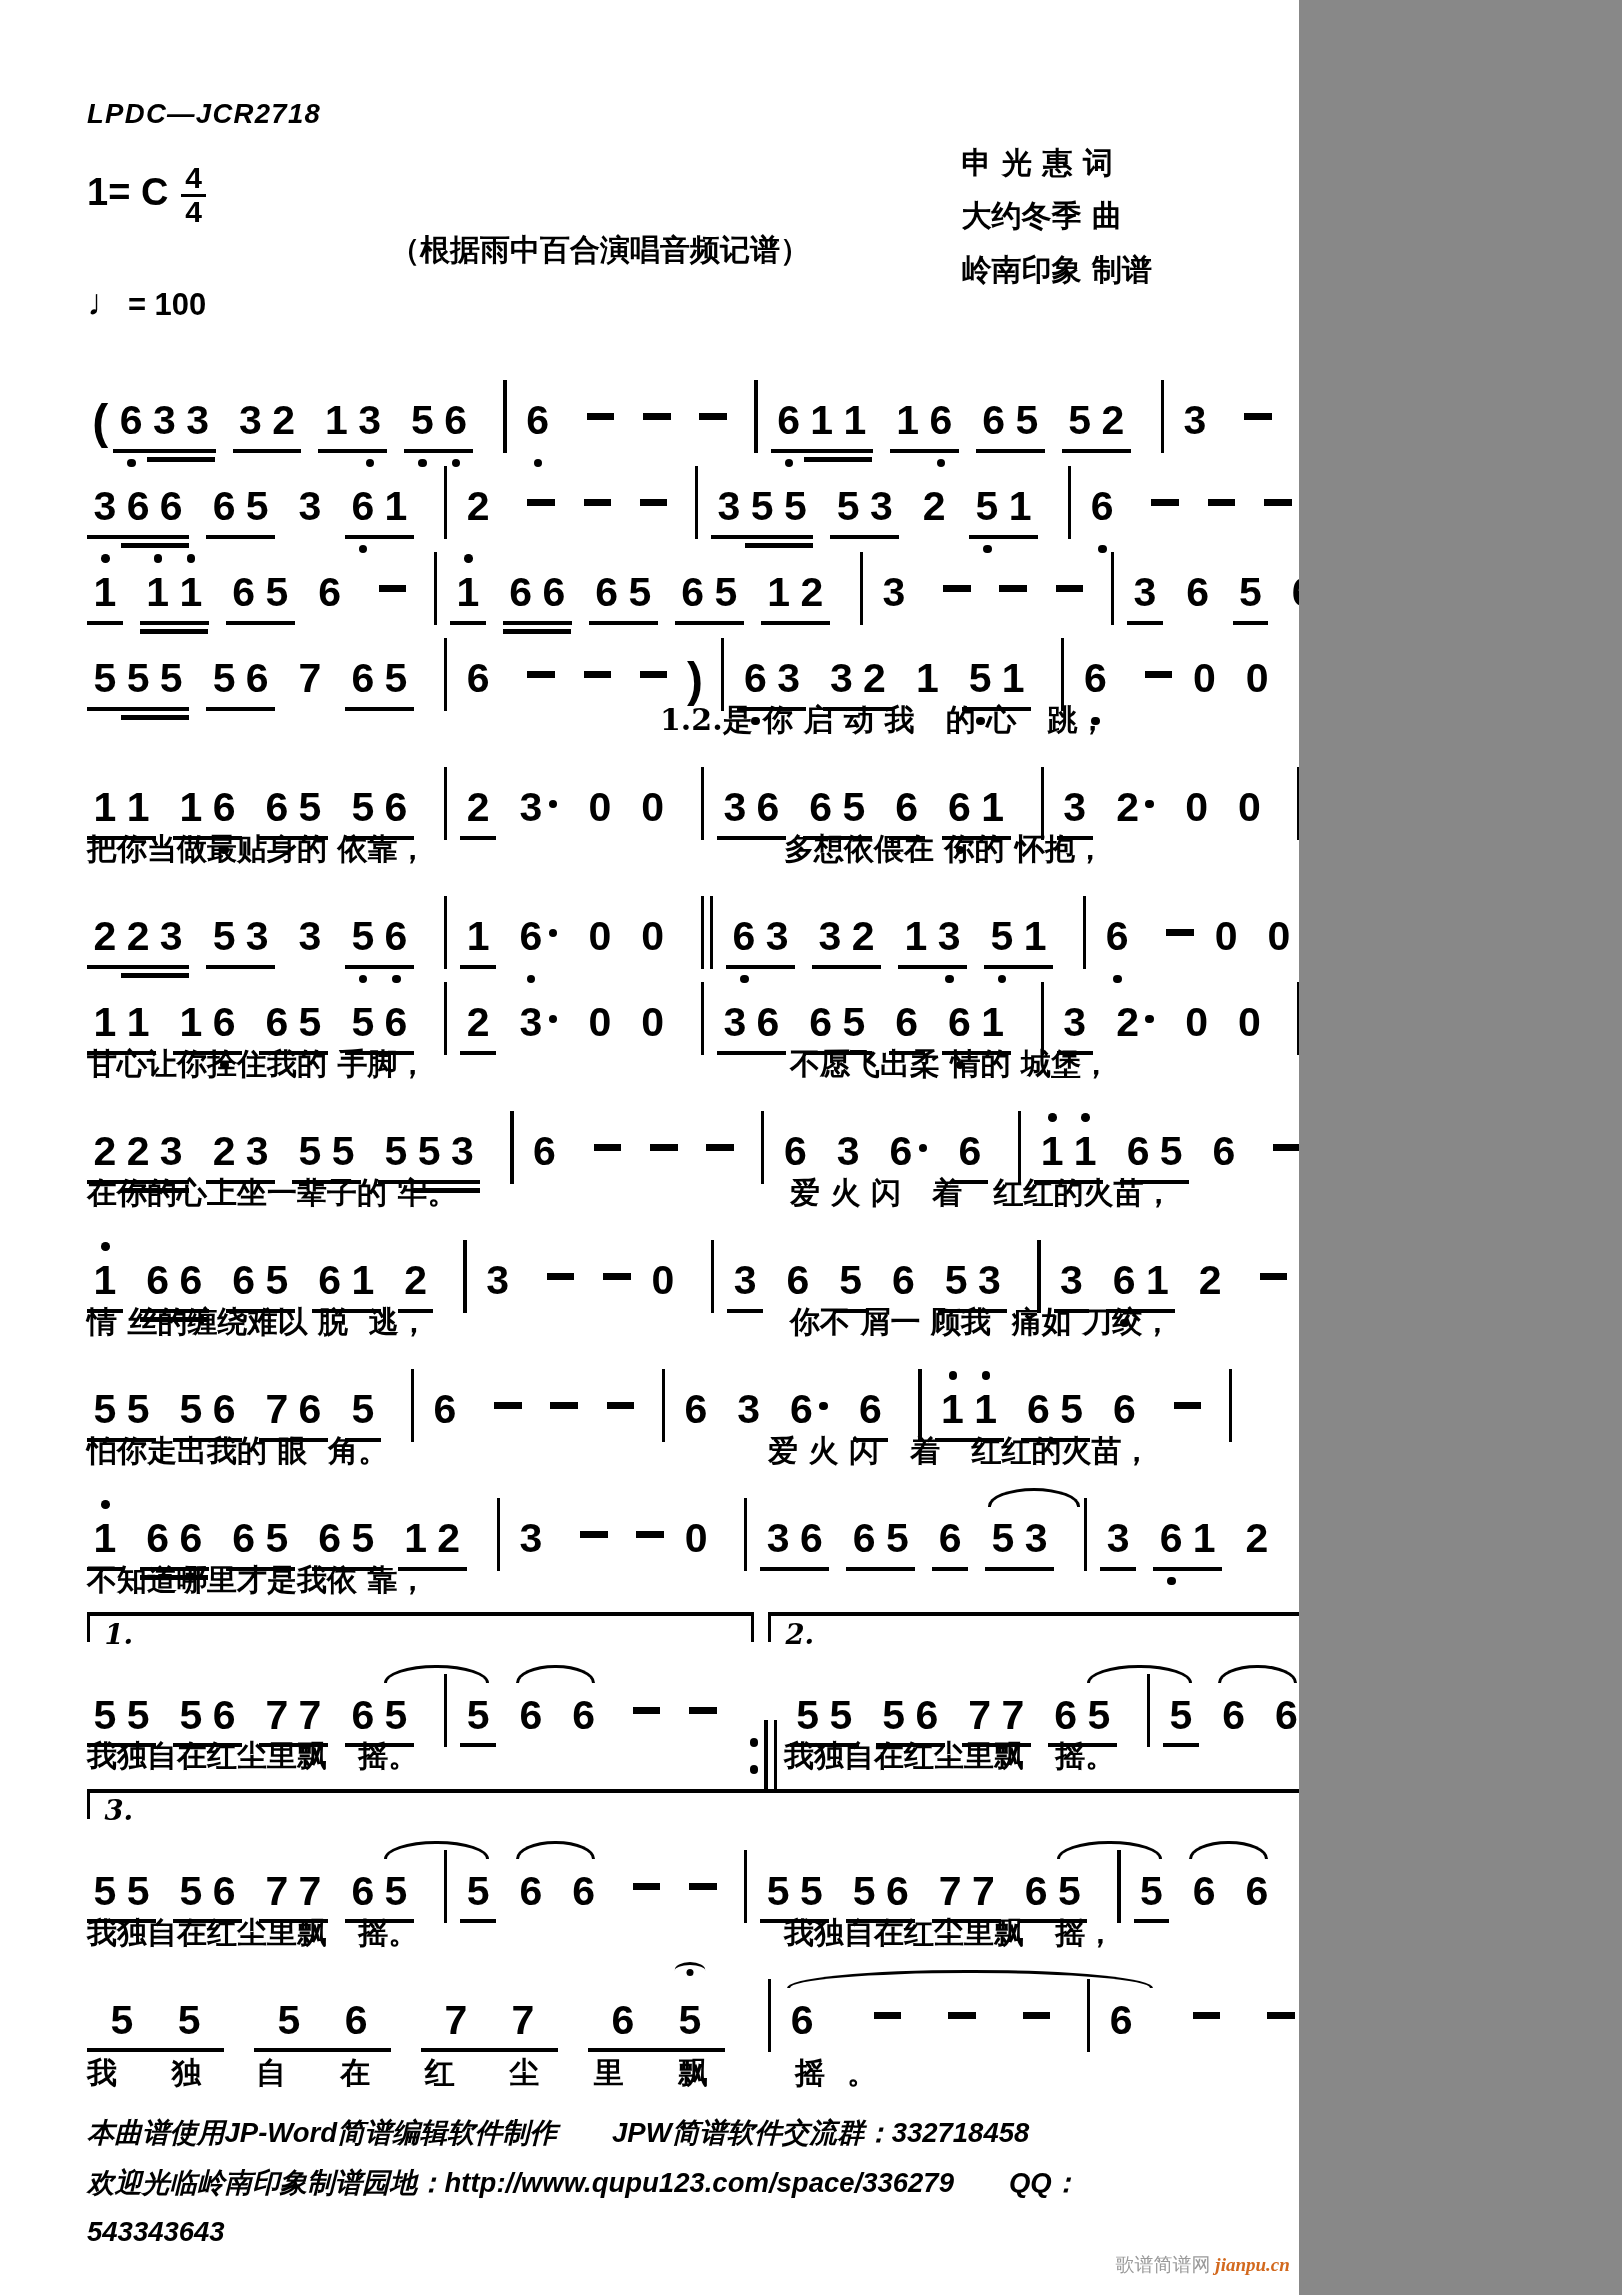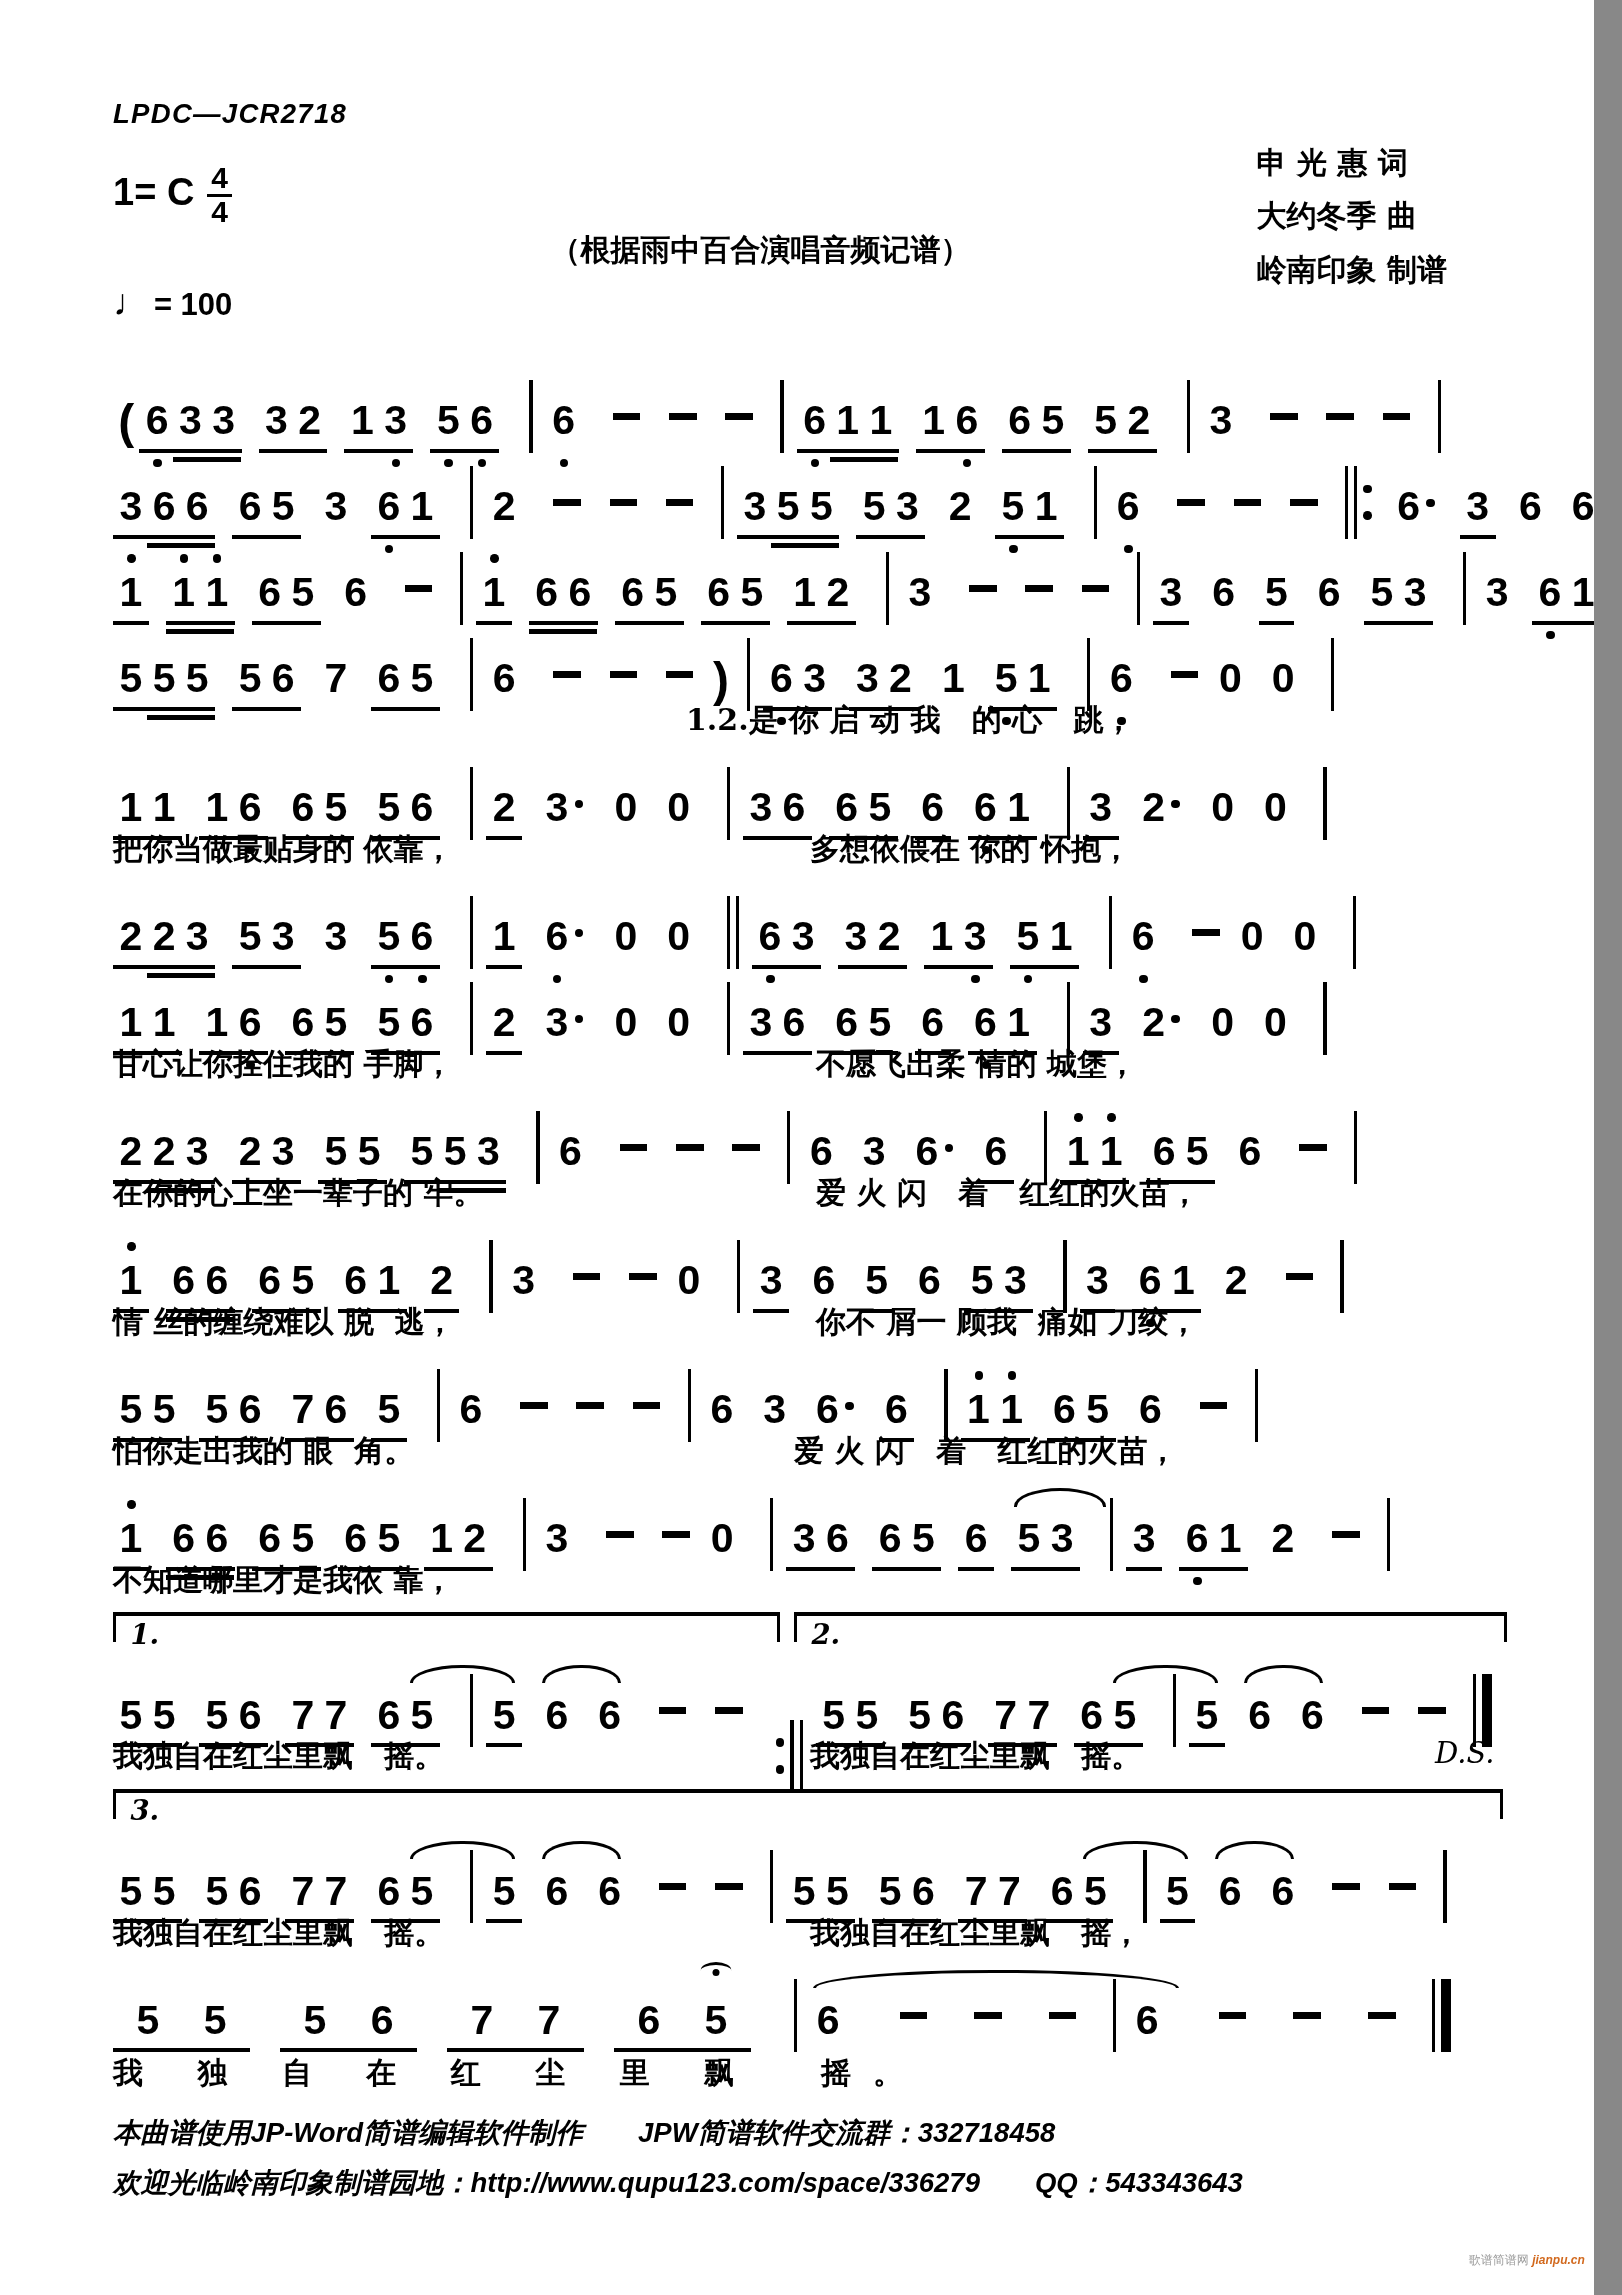--- a/index.html
+++ b/index.html
@@ -1,17 +1,17 @@
 <!DOCTYPE html>
 <html style="font-size:10.5px"><head>
 <meta charset="utf-8">
 <style>
   html,body{margin:0;padding:0;background:#888;}
-  .page{position:relative;width:1594px;height:2295px;background:#ffffff;color:#000;
-        box-sizing:border-box;padding:39px 88px 0 113px;overflow:hidden;
+  .page{position:relative;width:1299px;height:2295px;background:#ffffff;color:#000;
+        box-sizing:border-box;padding:39px 88px 0 87px;overflow:hidden;
         font-family:"Liberation Sans",sans-serif;}
   
   .header{position:relative;height:308px;}
   .catalog{position:absolute;left:0;top:59px;font-size:27.5px;font-weight:700;font-style:italic;letter-spacing:1.3px;}
   .title{position:absolute;left:0;right:170px;top:46px;text-align:center;margin:0;
          font-family:"DejaVu Serif",serif;font-weight:900;font-size:63px;letter-spacing:14.4px;}
   .subtitle{position:absolute;left:0;right:98px;top:191px;text-align:center;font-size:30px;
             font-family:"DejaVu Serif",serif;font-weight:600;}
   .keyrow{position:absolute;left:0;top:124px;font-size:38px;font-weight:700;}
   .frac{display:inline-block;margin-left:13px;vertical-align:-17px;text-align:center;}
@@ -61,21 +61,21 @@
   .lyr.ds{font-style:italic;font-weight:400;font-size:29px;}
   .lyr.widel{letter-spacing:22px;}
   .seg{display:inline-block;vertical-align:-5.2px;margin-right:2.6px;}
   .voltarow{position:relative;height:38px;margin-top:9.2px;}
   .volta{position:absolute;top:0;height:30px;box-sizing:border-box;
          border-top:4.6px solid #000;border-left:3.9px solid #000;border-right:3.9px solid #000;}
   .vlabel{display:inline-block;font-style:italic;font-family:"DejaVu Serif",serif;
           font-size:27.5px;font-weight:700;padding:1.3px 0 0 14.4px;}
   
   .footer{margin-top:23.6px;font-style:italic;font-size:27.5px;line-height:1.8;font-weight:600;}
-  .watermark{position:absolute;right:9.2px;top:2252px;font-size:12px;color:#9a9a9a;}
+  .watermark{position:absolute;right:9.2px;top:2252px;font-size:19px;color:#9a9a9a;font-family:Liberation Serif, serif;}
   .watermark b{color:#d2691e;font-style:italic;}
 </style>
 </head>
 <body>
 
 <div class="page">
   <div class="header">
     <div class="catalog">LPDC—JCR2718</div>
     <div class="subtitle">（根据雨中百合演唱音频记谱）</div>
     <div class="keyrow">

